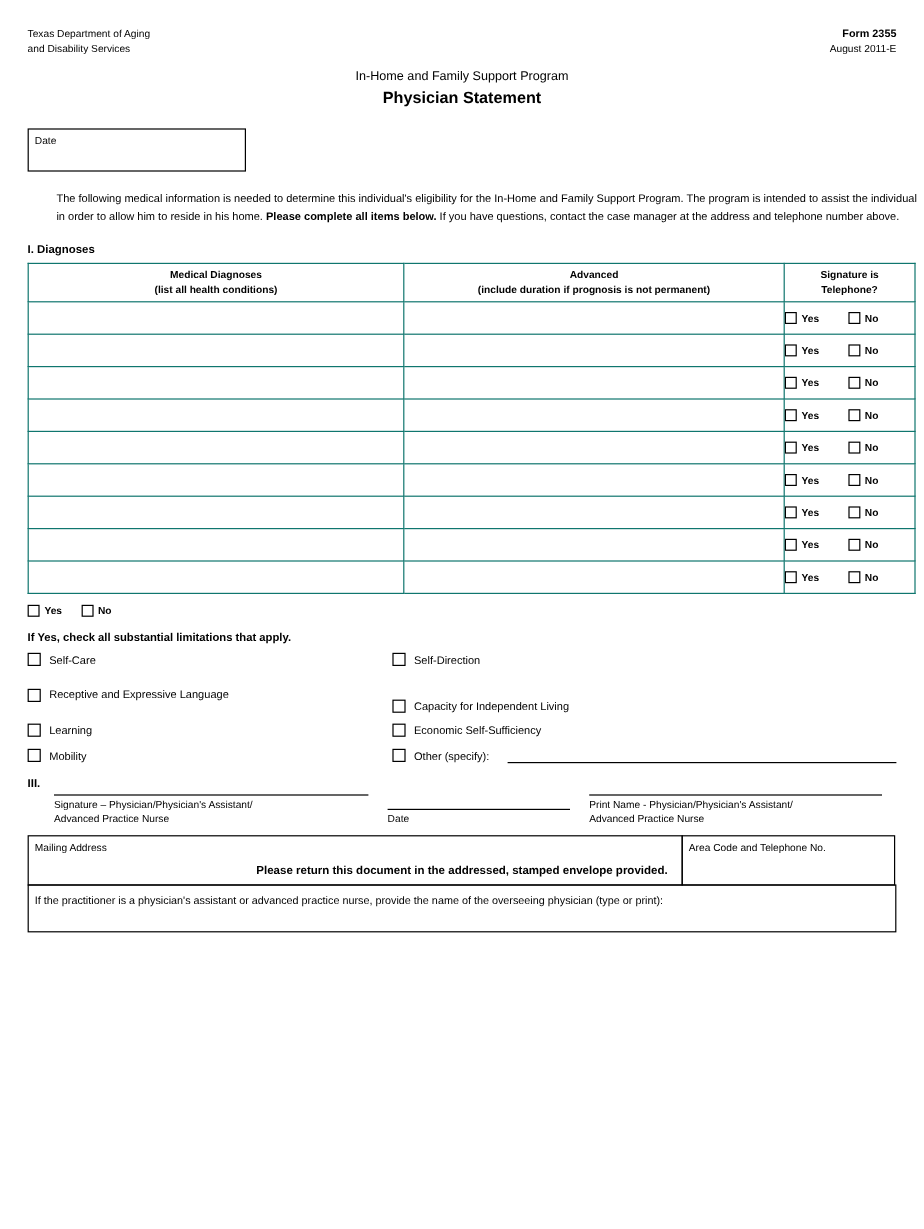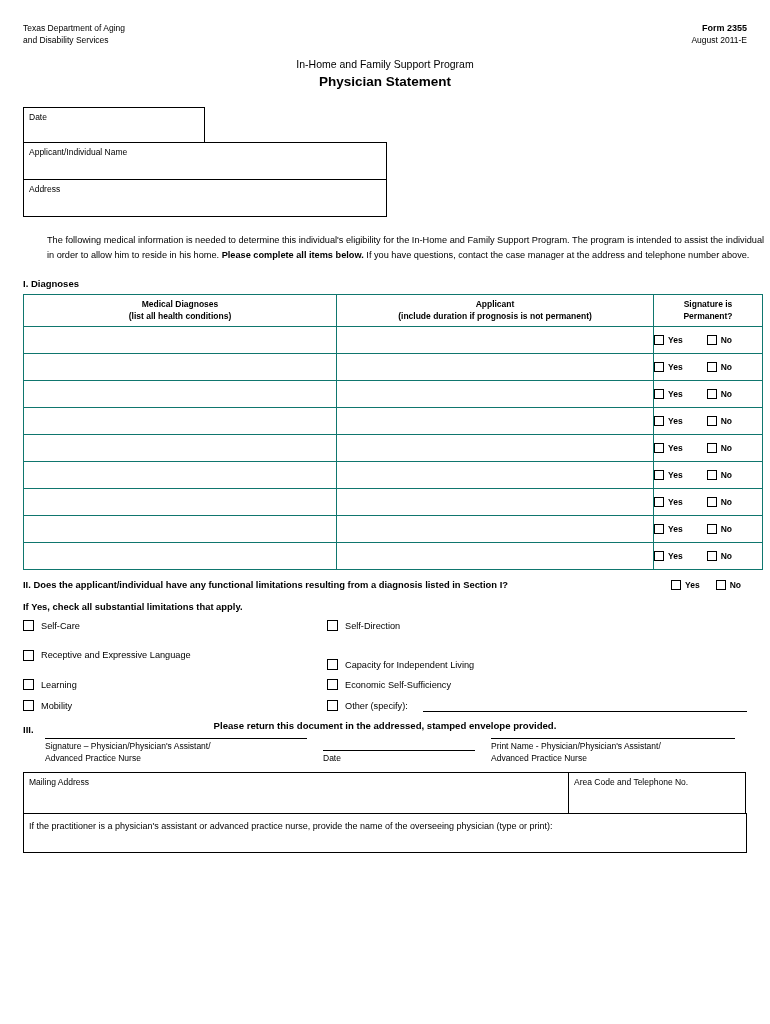--- a/index.html
+++ b/index.html
@@ -286,51 +286,43 @@
   <div class="title-block">
     <div class="title-line1">In-Home and Family Support Program</div>
     <div class="title-line2">Physician Statement</div>
   </div>
 
   <div class="idblock">
     <div class="box date-box">
       <div class="box-label">Date</div>
     </div>
     <div class="row2">
-      <div class="left-col">
-        <div class="box name-box">
-          <div class="box-label">Applicant/Individual Name</div>
-        </div>
-        <div class="box addr-box">
-          <div class="box-label">Address</div>
-        </div>
-      </div>
     </div>
   </div>
 
   <div class="para">
     <span>The following medical information is needed to determine this individual's eligibility for the In-Home and Family Support Program. The program is intended to assist the individual in order to allow him to reside in his home. </span><b>Please complete all items below.</b><span> If you have questions, contact the case manager at the address and telephone number above.</span>
   </div>
 
   <div class="sec-head">I. Diagnoses</div>
 
   <table class="diag">
     <thead>
       <tr>
         <th class="c1">
           <div>Medical Diagnoses</div>
           <div>(list all health conditions)</div>
         </th>
         <th class="c2">
-          <div>Applicant</div>
+          <div>Advanced</div>
           <div>(include duration if prognosis is not permanent)</div>
         </th>
         <th class="c3">
           <div>Signature is</div>
-          <div>Permanent?</div>
+          <div>Telephone?</div>
         </th>
       </tr>
     </thead>
     <tbody id="diag-body">
         <tr>
           <td class="c1"></td>
           <td class="c2"></td>
           <td class="c3">
             <div class="cbwrap">
               <span class="cb"></span>
@@ -442,21 +434,20 @@
               <span class="sp"></span>
               <span class="cb"></span>
               <span>No</span>
             </div>
           </td>
         </tr>
       </tbody>
   </table>
 
   <div class="sec2row">
-    <div class="sec2text">II. Does the applicant/individual have any functional limitations resulting from a diagnosis listed in Section I?</div>
     <div class="sec2cb">
       <span class="cb"></span>
       <span>Yes</span>
       <span class="sp" style="display:inline-block;width:8px"></span>
       <span class="cb"></span>
       <span>No</span>
     </div>
   </div>
 
   <div class="ifyes">If Yes, check all substantial limitations that apply.</div>

